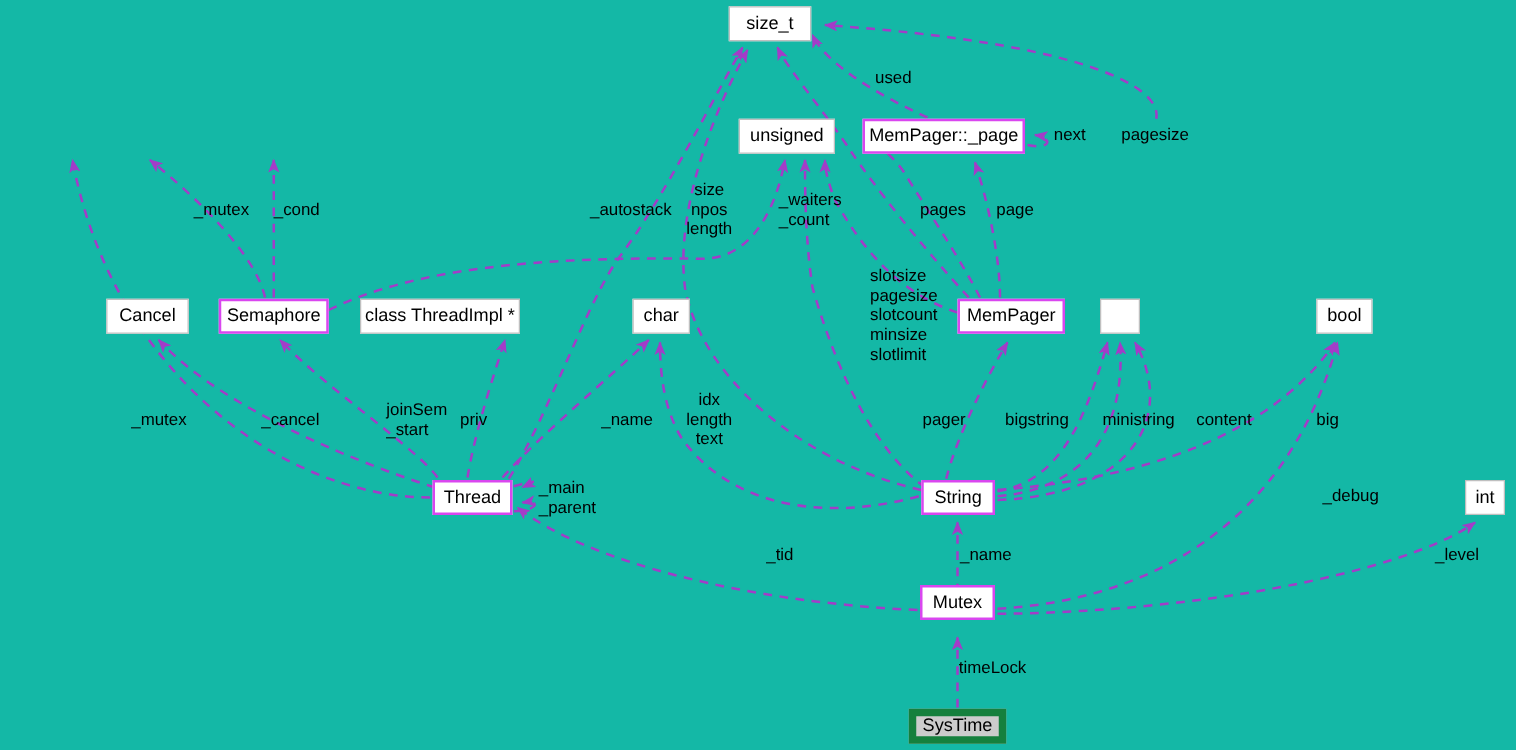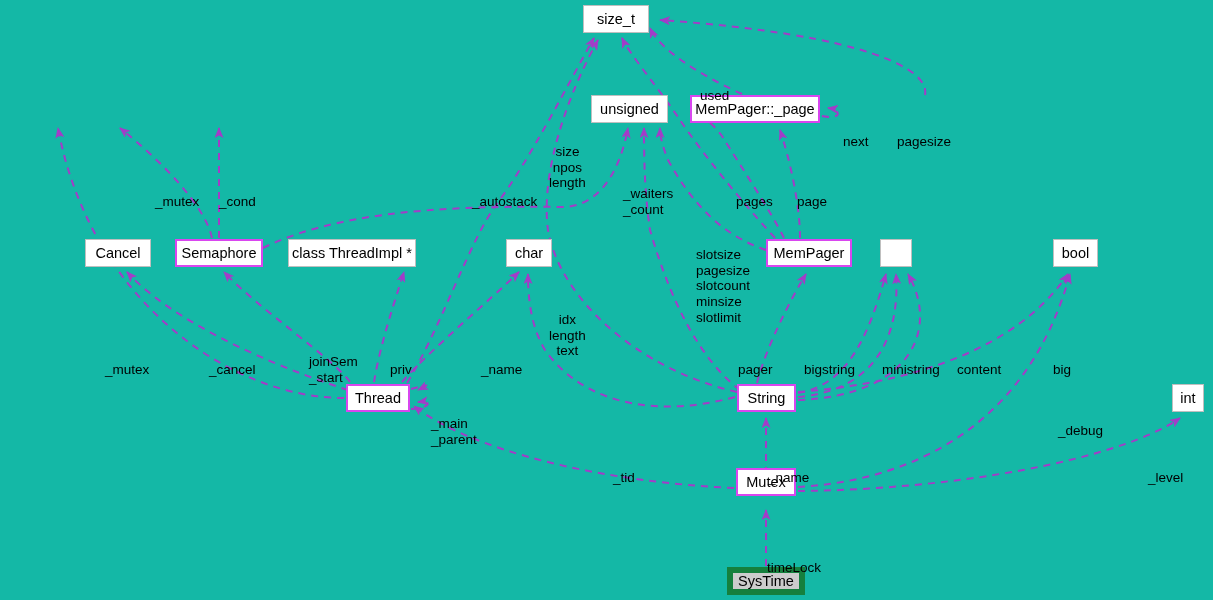--- a/index.html
+++ b/index.html
@@ -50,21 +50,20 @@
   .edge-label {
     position: absolute;
     font-size: 13.5px;
     color: #000000;
     white-space: pre;
     line-height: 1.16;
     text-align: center;
   }
   .edge-label.left {
     text-align: left;
-    margin-top: 34px;
   }
 </style>
 </head>
 <body>
 
 <div id="diagram">
 
   <svg id="edge-layer" width="1213" height="600" viewBox="0 0 1213 600" xmlns="http://www.w3.org/2000/svg">
     <defs>
       <marker id="ah" markerWidth="11" markerHeight="9" refX="10" refY="4.5" orient="auto" markerUnits="userSpaceOnUse">
@@ -210,21 +209,21 @@
   <div class="edge-label left" style="left:797px;top:160px;">page</div>
   <div class="edge-label left" style="left:696px;top:213px;">slotsize
 pagesize
 slotcount
 minsize
 slotlimit</div>
   <div class="edge-label left" style="left:105px;top:328px;">_mutex</div>
   <div class="edge-label left" style="left:209px;top:328px;">_cancel</div>
   <div class="edge-label left" style="left:309px;top:320px;">joinSem
 _start</div>
-  <div class="edge-label left" style="left:390px;top:328px;">priv</div>
+  <div class="edge-label left" style="left:368px;top:328px;">priv</div>
   <div class="edge-label left" style="left:481px;top:328px;">_name</div>
   <div class="edge-label" style="left:549px;top:312px;">idx
 length
 text</div>
   <div class="edge-label left" style="left:738px;top:328px;">pager</div>
   <div class="edge-label left" style="left:804px;top:328px;">bigstring</div>
   <div class="edge-label left" style="left:882px;top:328px;">ministring</div>
   <div class="edge-label left" style="left:957px;top:328px;">content</div>
   <div class="edge-label left" style="left:1053px;top:328px;">big</div>
   <div class="edge-label left" style="left:431px;top:382px;">_main

